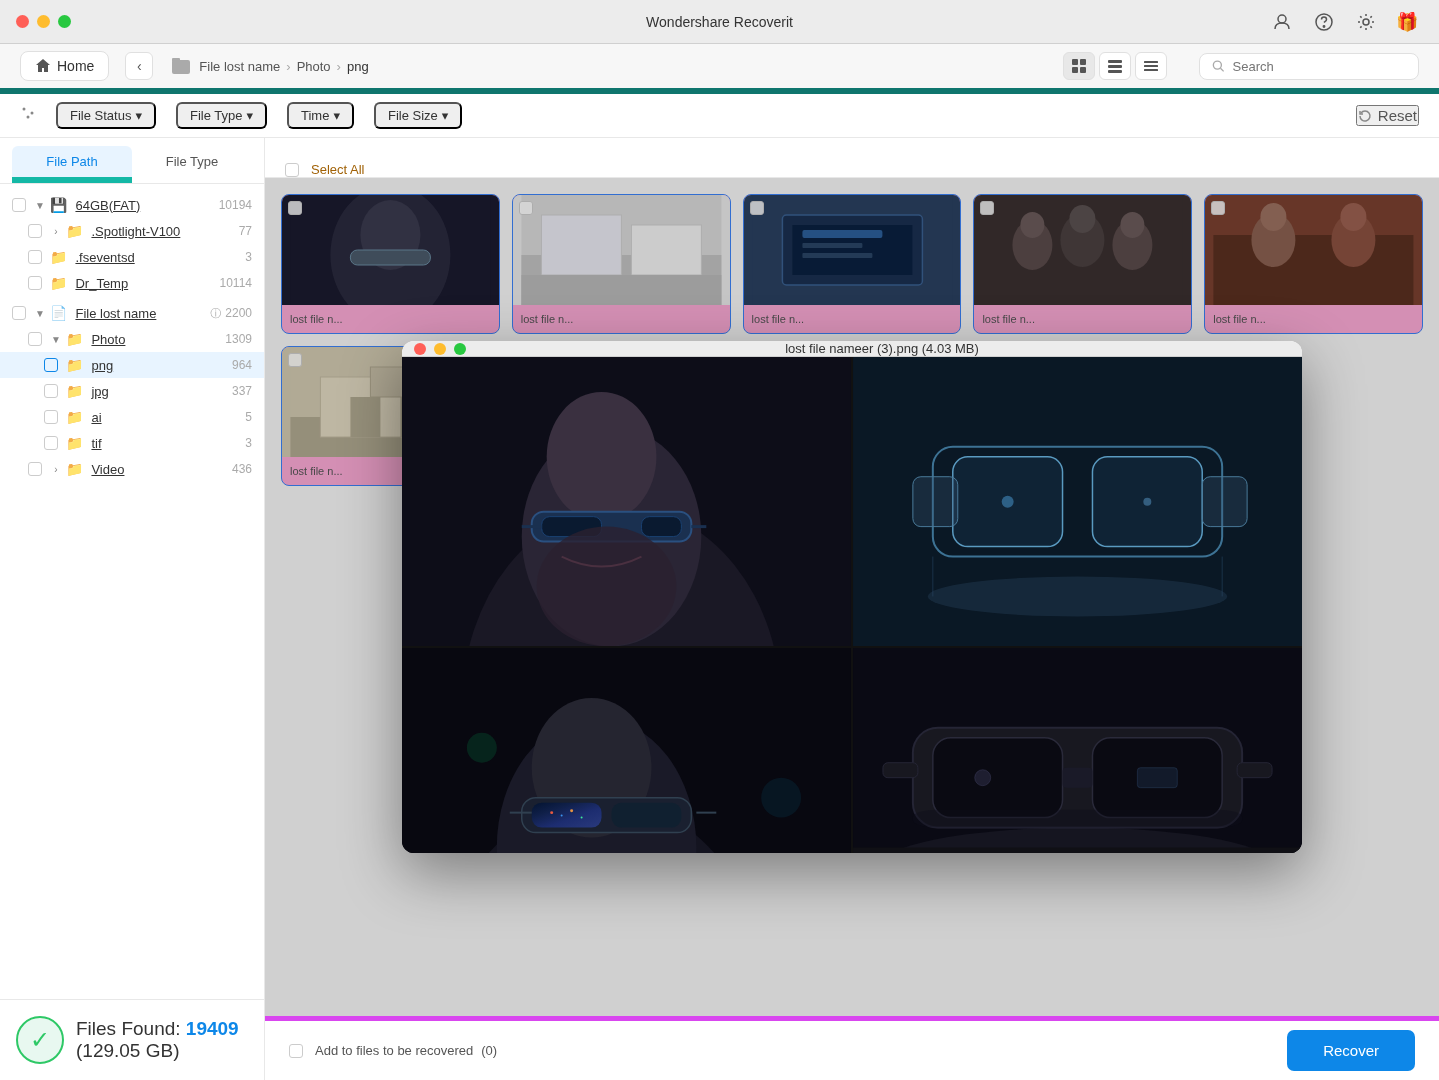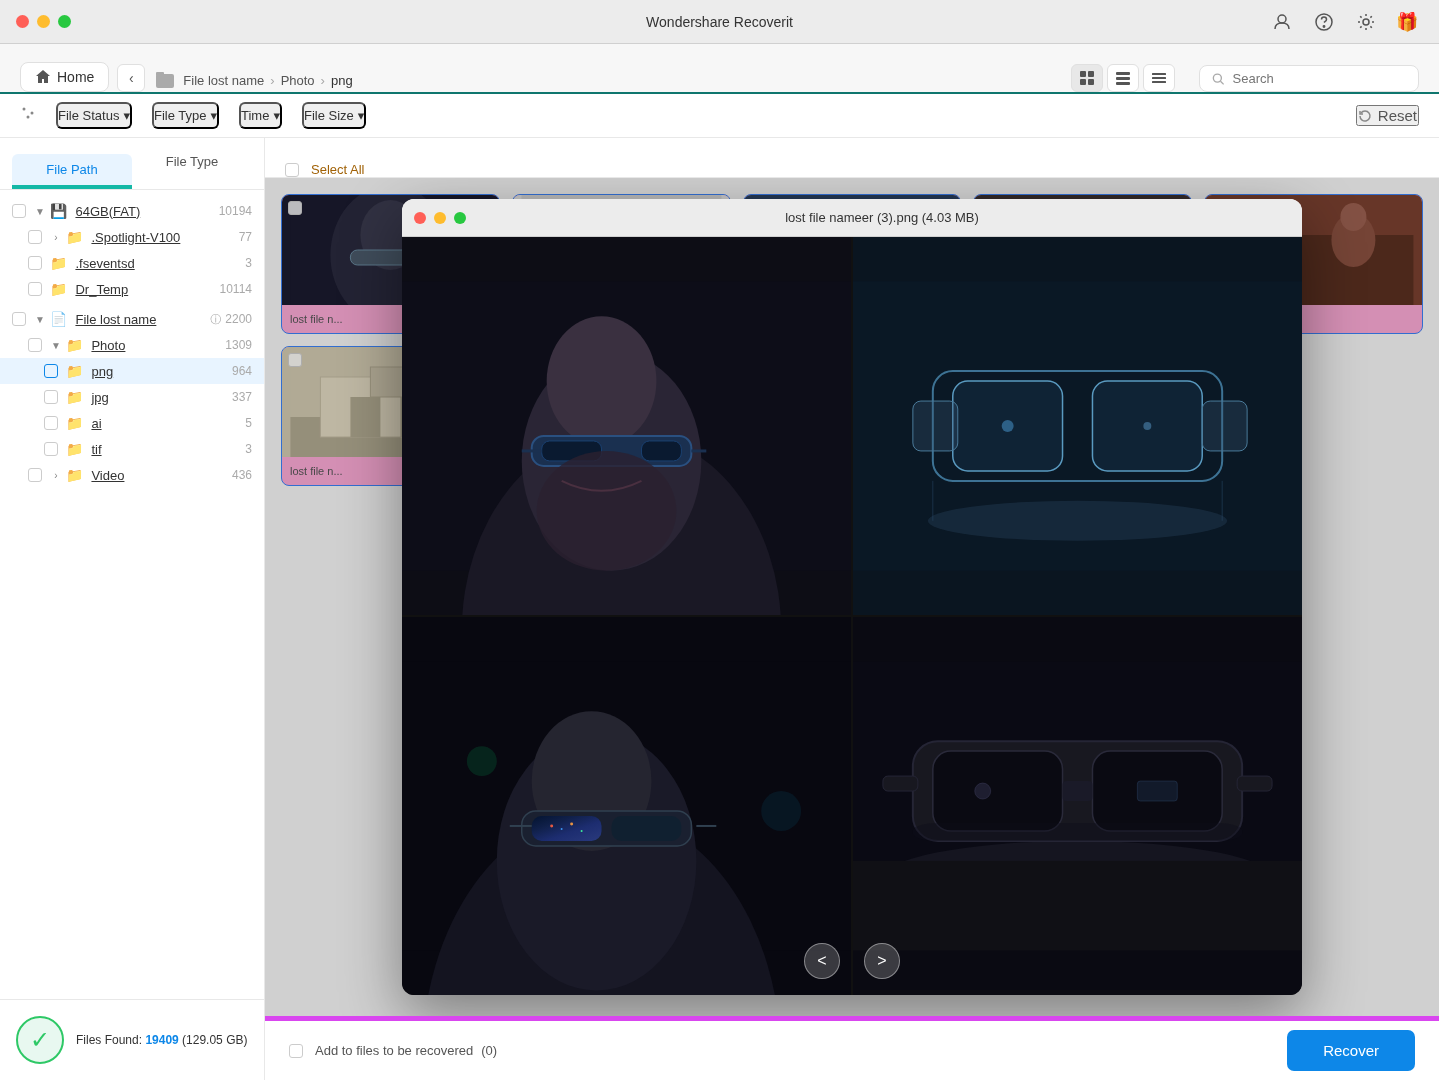--- a/index.html
+++ b/index.html
@@ -64,25 +64,25 @@
       display: flex;
       flex-direction: column;
       height: calc(1080px - 44px);
       background: #fff;
     }
 
     
     .nav-bar {
       height: 50px;
       background: #f7f7f7;
-      border-bottom: 2px solid #0f766e;
-      display: flex;
-      align-items: flex-end;
+      border-bottom: 6px solid #0f766e;
+      display: flex;
+      align-items: center;
       padding: 0 20px;
-      gap: 8px;
+      gap: 16px;
     }
     .home-btn {
       display: flex;
       align-items: center;
       gap: 6px;
       background: #fff;
       border: 1px solid #e0e0e0;
       border-radius: 8px;
       padding: 6px 14px;
       cursor: pointer;
@@ -162,21 +162,21 @@
       gap: 20px;
     }
     .filter-icon { color: #888; font-size: 16px; }
     .filter-btn {
       display: flex;
       align-items: flex-start;
       gap: 4px;
       font-size: 13px;
       color: #333;
       cursor: pointer;
-      padding: 4px 0;
+      padding: 4px 12px;
       border-radius: 6px;
     }
     .filter-spacer { flex: 1; }
     .reset-btn {
       display: flex;
       align-items: center;
       gap: 6px;
       font-size: 15px;
       color: #555;
       cursor: pointer;
@@ -208,23 +208,22 @@
       text-align: center;
       padding: 8px 4px;
       font-size: 13px;
       cursor: pointer;
       border-radius: 6px 6px 0 0;
       color: #555;
     }
     .sidebar-tab.active {
       background: #e8f4ff;
       color: #0d87e8;
-      border-bottom: 4px solid #14b8a6;
+      border-bottom: 6px solid #14b8a6;
       font-weight: 500;
-      margin-top: 8px;
     }
     .sidebar-tree {
       flex: 1;
       overflow-y: auto;
       padding: 8px 0;
     }
     .tree-item {
       display: flex;
       align-items: center;
       padding: 5px 12px;
@@ -272,21 +271,21 @@
       height: 48px;
       border-radius: 50%;
       background: #e8f8f0;
       border: 2px solid #2ec866;
       display: flex;
       align-items: center;
       justify-content: center;
       flex-shrink: 0;
     }
     .check-mark { color: #2ec866; font-size: 24px; }
-    .files-found-text { font-size: 12px; color: #333; }
+    .files-found-text { font-size: 19px; color: #333; }
     .files-found-count { color: #0d87e8; font-weight: 600; }
 
     
     .main-panel {
       flex: 1;
       display: flex;
       flex-direction: column;
       overflow: hidden;
       background: #f5f5f5;
     }
@@ -379,21 +378,21 @@
       display: flex;
       align-items: center;
       justify-content: center;
       background: rgba(0,0,0,0.15);
     }
     .preview-window {
       background: #fff;
       border-radius: 12px;
       box-shadow: 0 20px 60px rgba(0,0,0,0.4);
       width: 900px;
-      height: 796px;
+      height: 512px;
       display: flex;
       flex-direction: column;
       overflow: hidden;
     }
     .preview-titlebar {
       height: 38px;
       background: #ececec;
       display: flex;
       align-items: center;
       padding: 0 12px;

